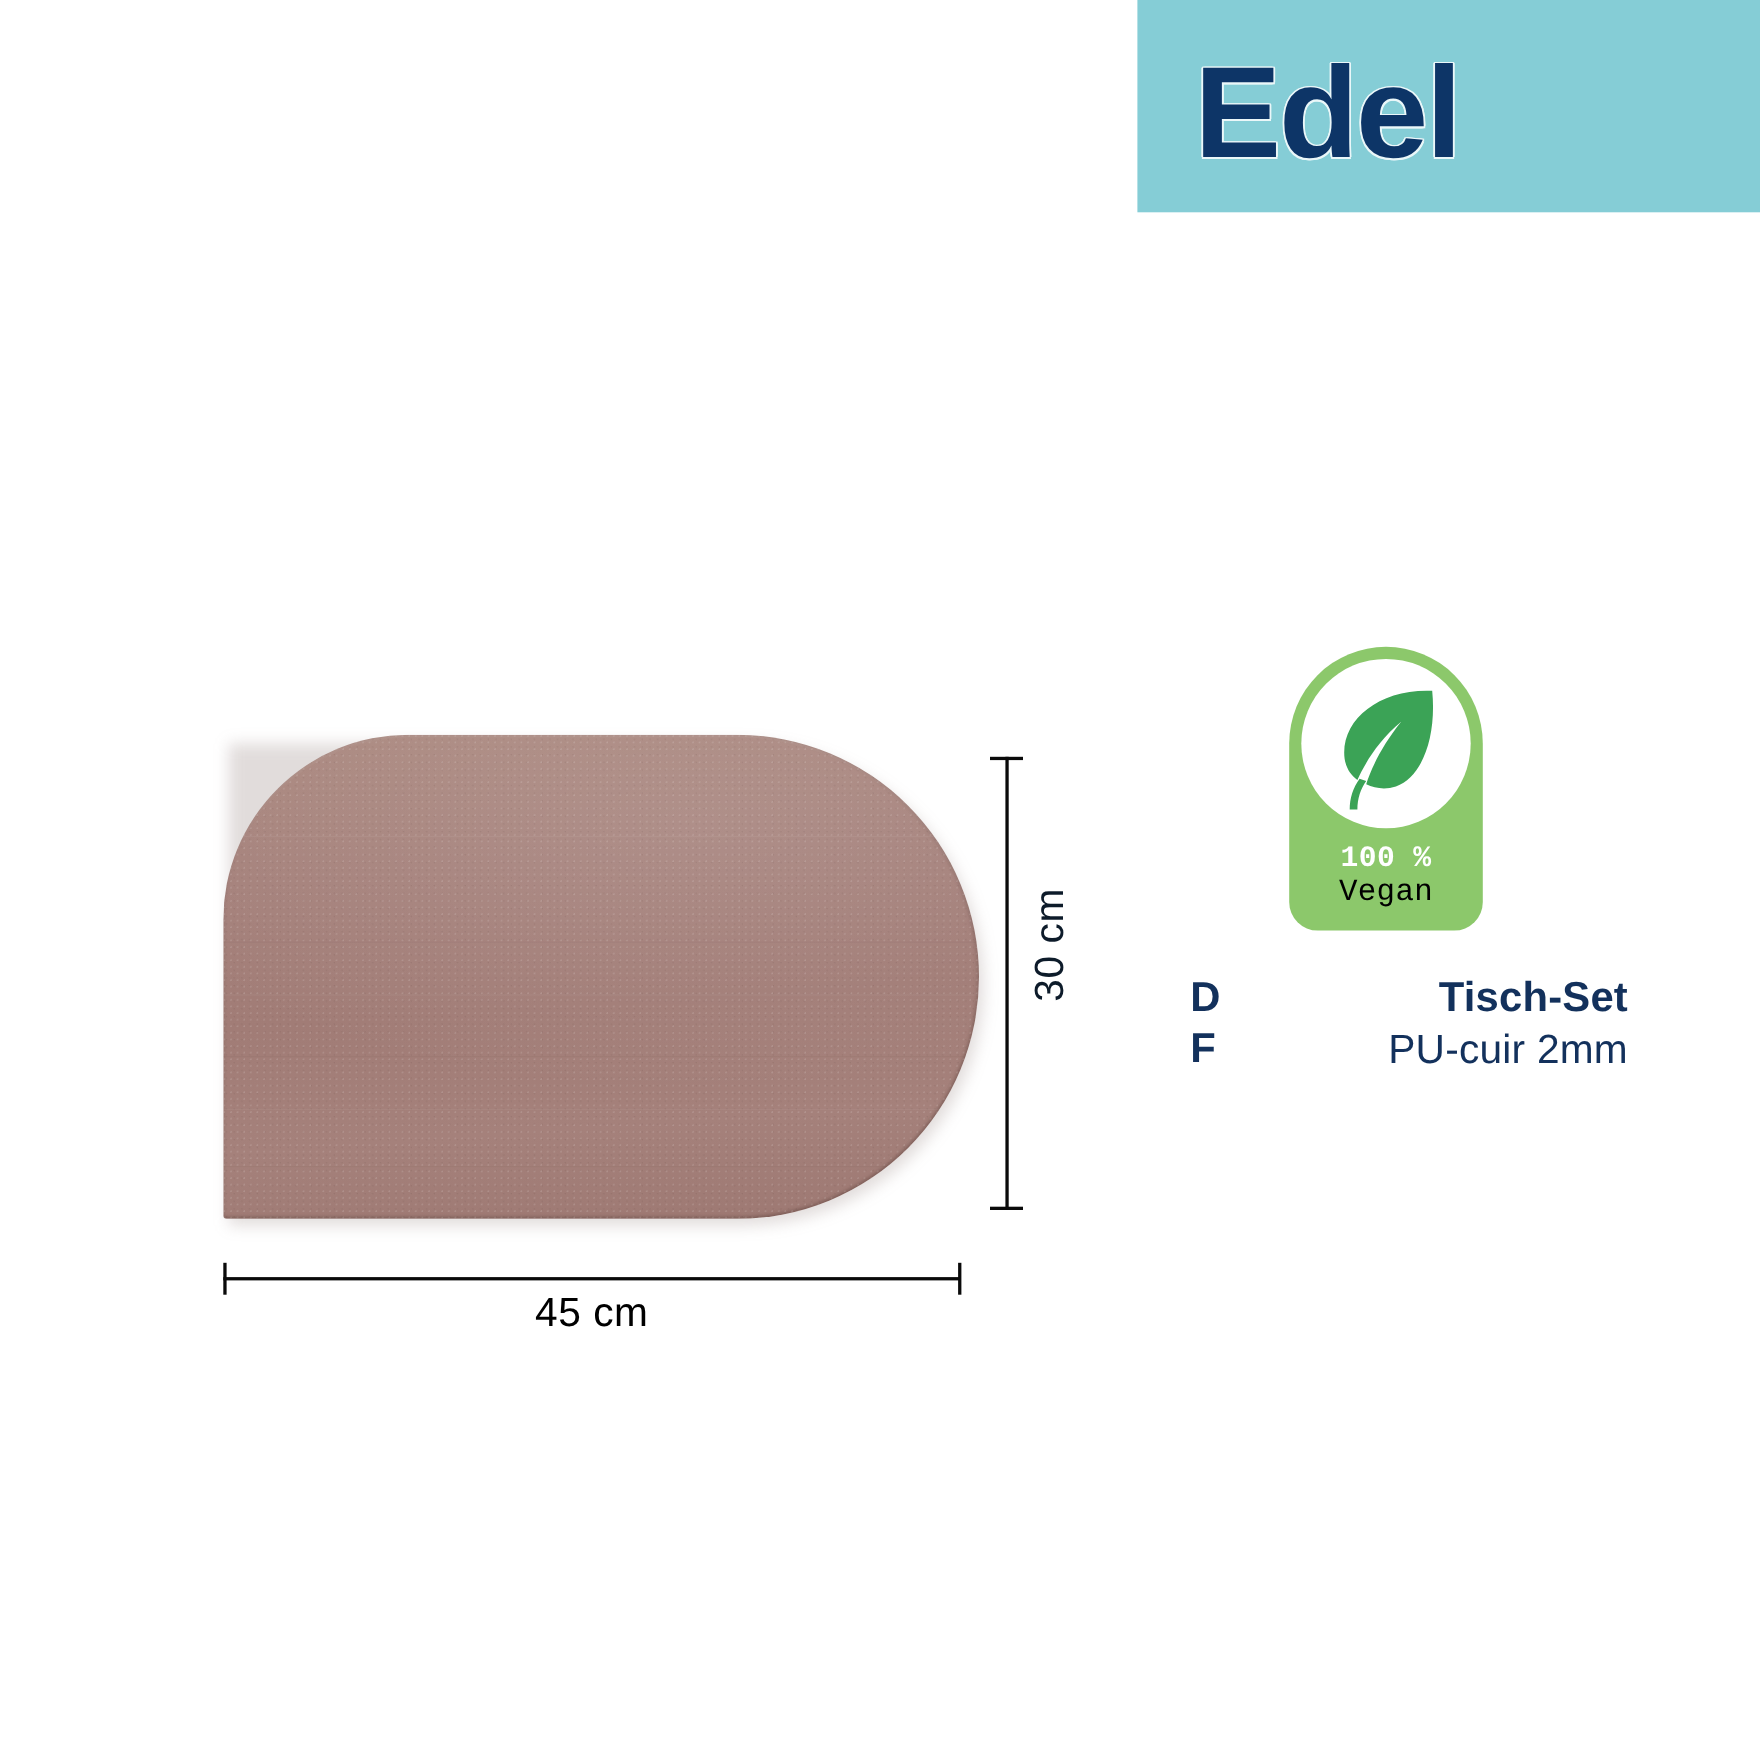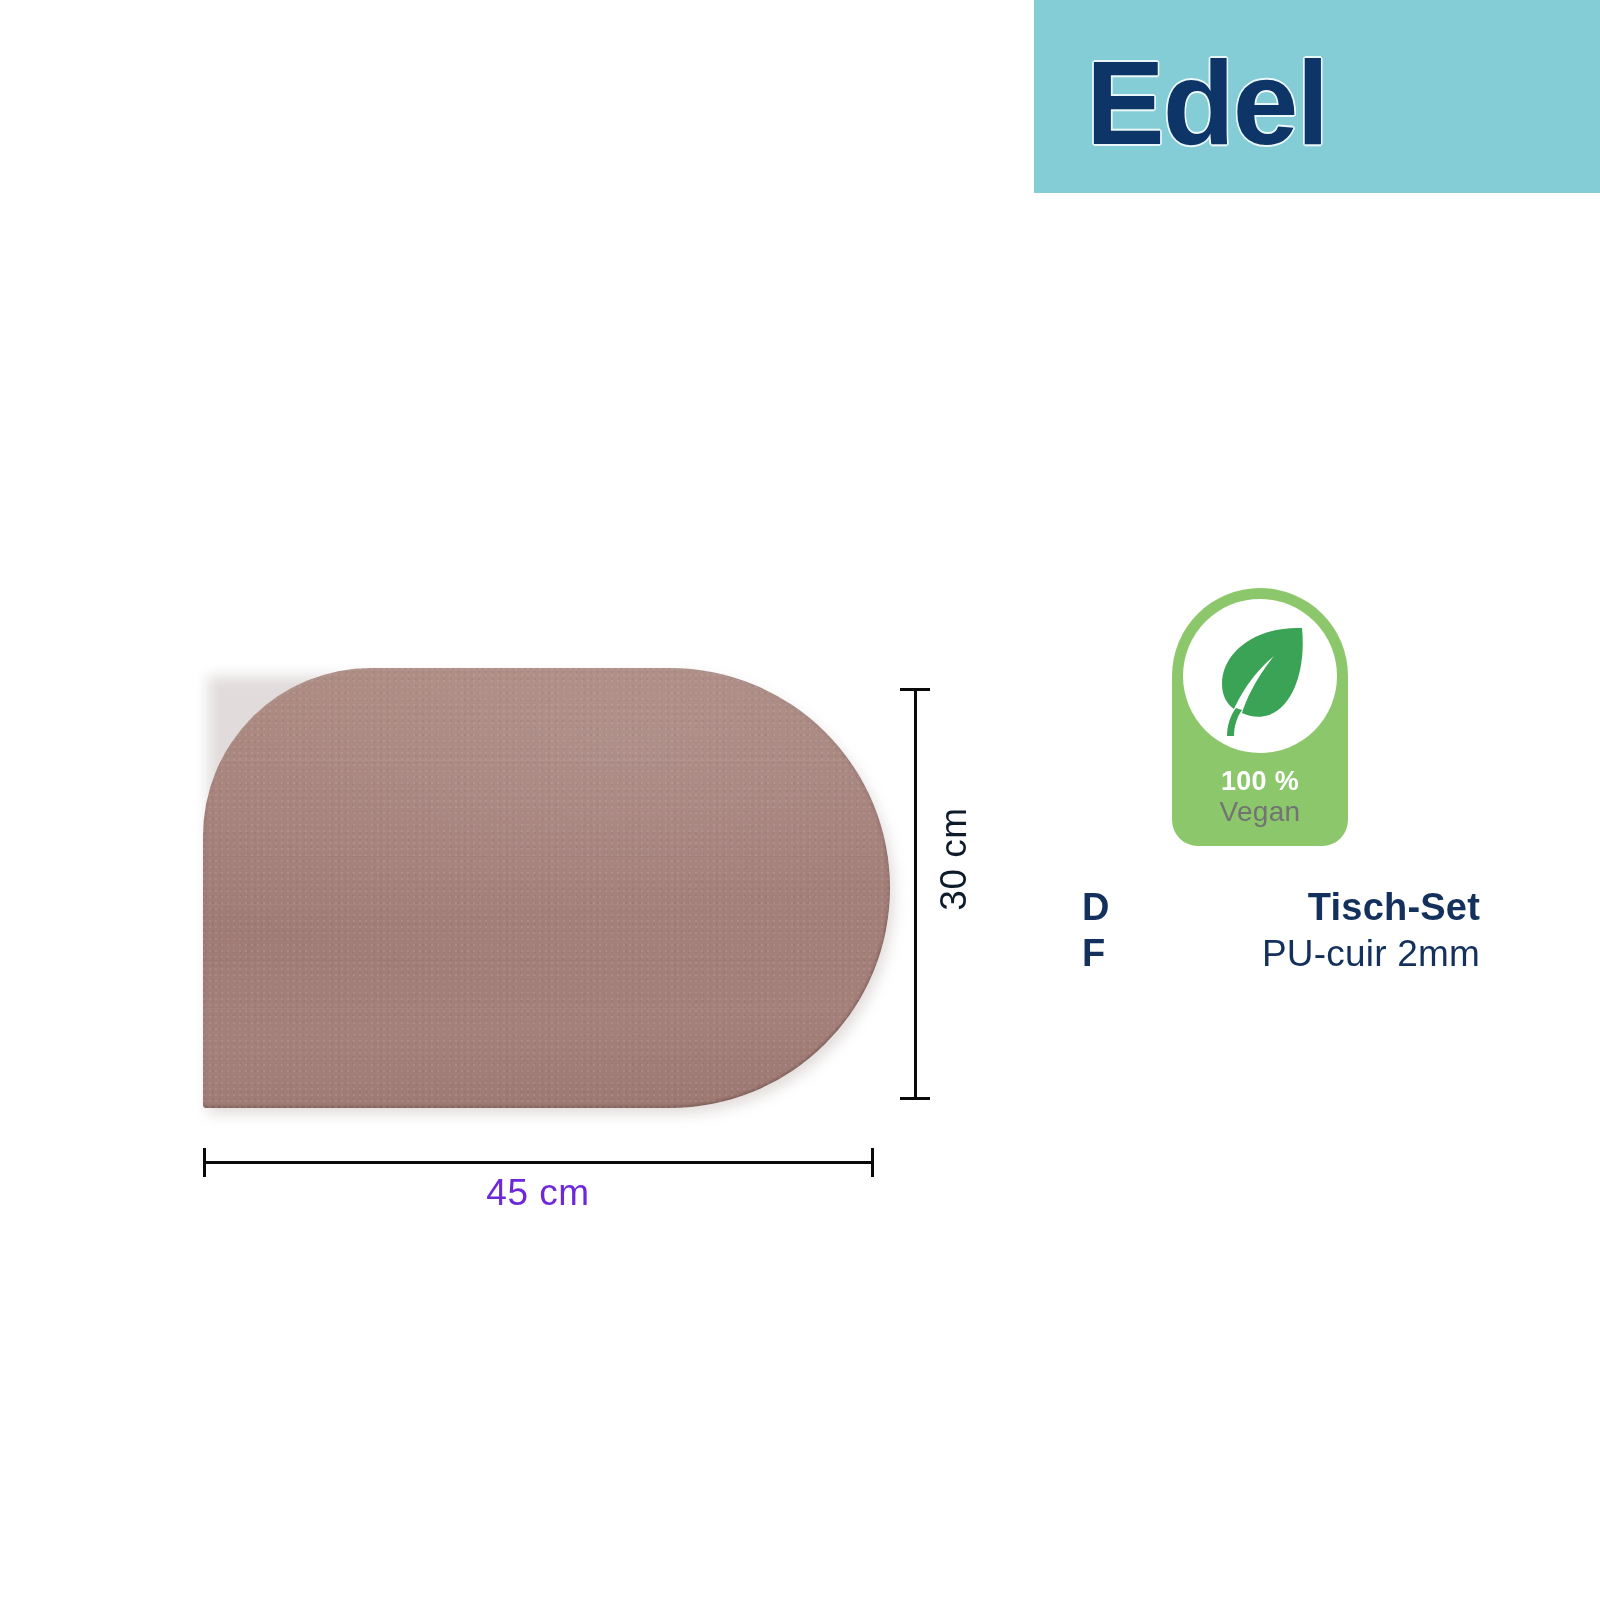--- a/index.html
+++ b/index.html
@@ -153,32 +153,33 @@
   }
   #dim-width-cap-left  { left: 203px; top: 1148px; height: 29px; }
   #dim-width-cap-right { left: 871px; top: 1148px; height: 29px; }
   #dim-width-label {
     position: absolute;
     left: 203px;
     top: 1172px;
     width: 670px;
     text-align: center;
     font-size: 37px;
-    color: #6d28d9;
+    color: #000000;
     letter-spacing: 0.5px;
     white-space: nowrap;
   }
 
   
   #vegan-badge {
     position: absolute;
     left: 1172px;
     top: 588px;
     width: 176px;
     height: 258px;
+    font-family: Liberation Mono, monospace;
   }
   #vegan-badge-body {
     position: absolute;
     inset: 0;
     background: #8cc86b;
     border-top-left-radius: 88px;
     border-top-right-radius: 88px;
     border-bottom-left-radius: 26px;
     border-bottom-right-radius: 26px;
   }
@@ -208,21 +209,21 @@
     font-size: 27px;
     font-weight: bold;
     letter-spacing: 0.3px;
   }
   #vegan-badge-word {
     position: absolute;
     left: 0;
     top: 208px;
     width: 100%;
     text-align: center;
-    color: #737373;
+    color: #000000;
     font-size: 28px;
     letter-spacing: 0.3px;
   }
 
   
   #spec-list {
     position: absolute;
     left: 1060px;
     top: 884px;
     width: 420px;

